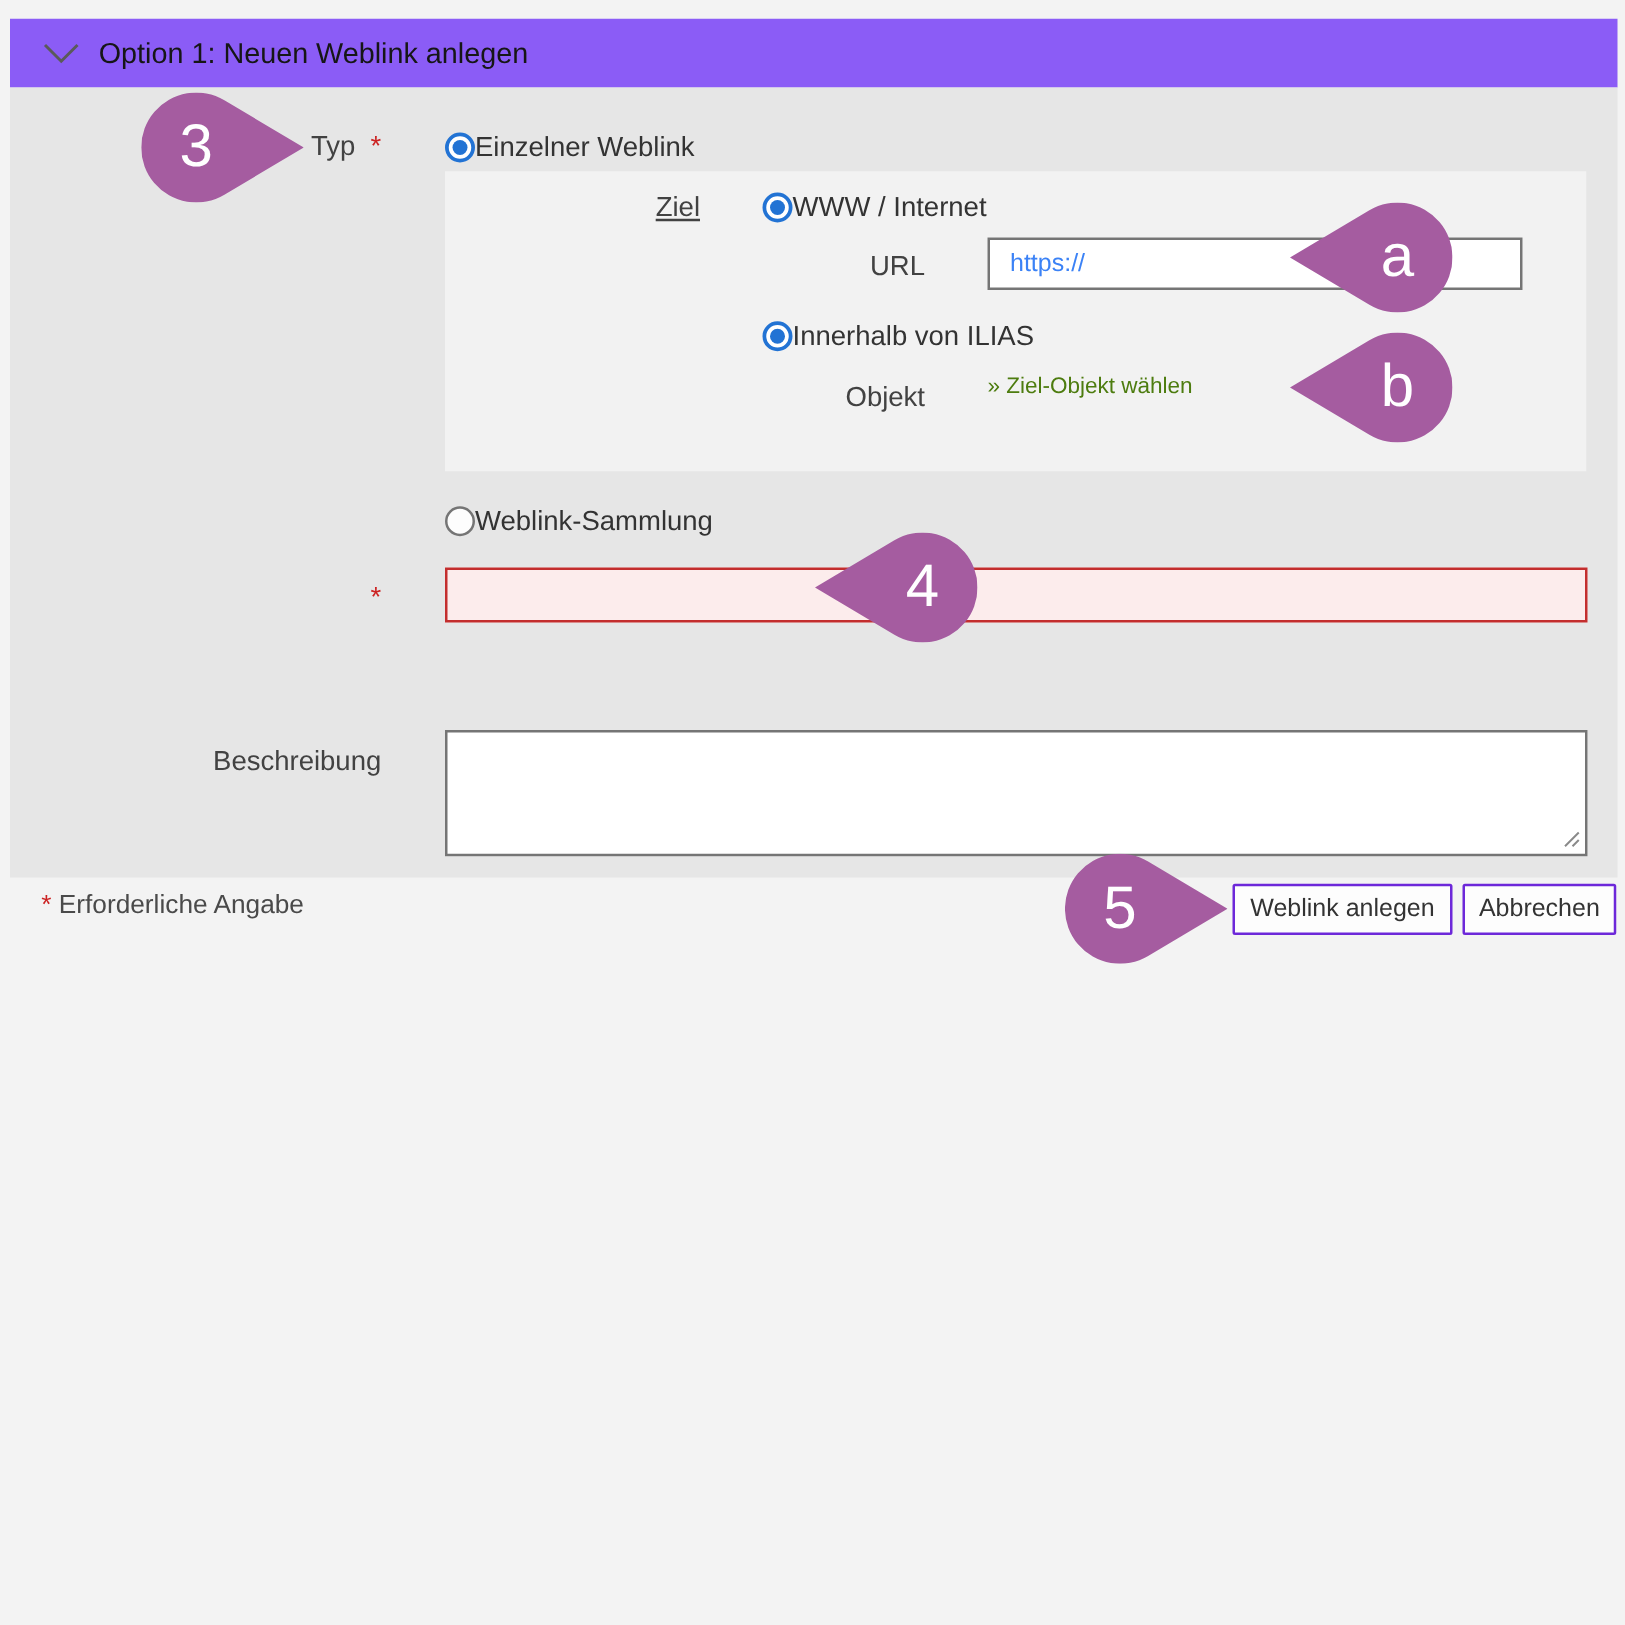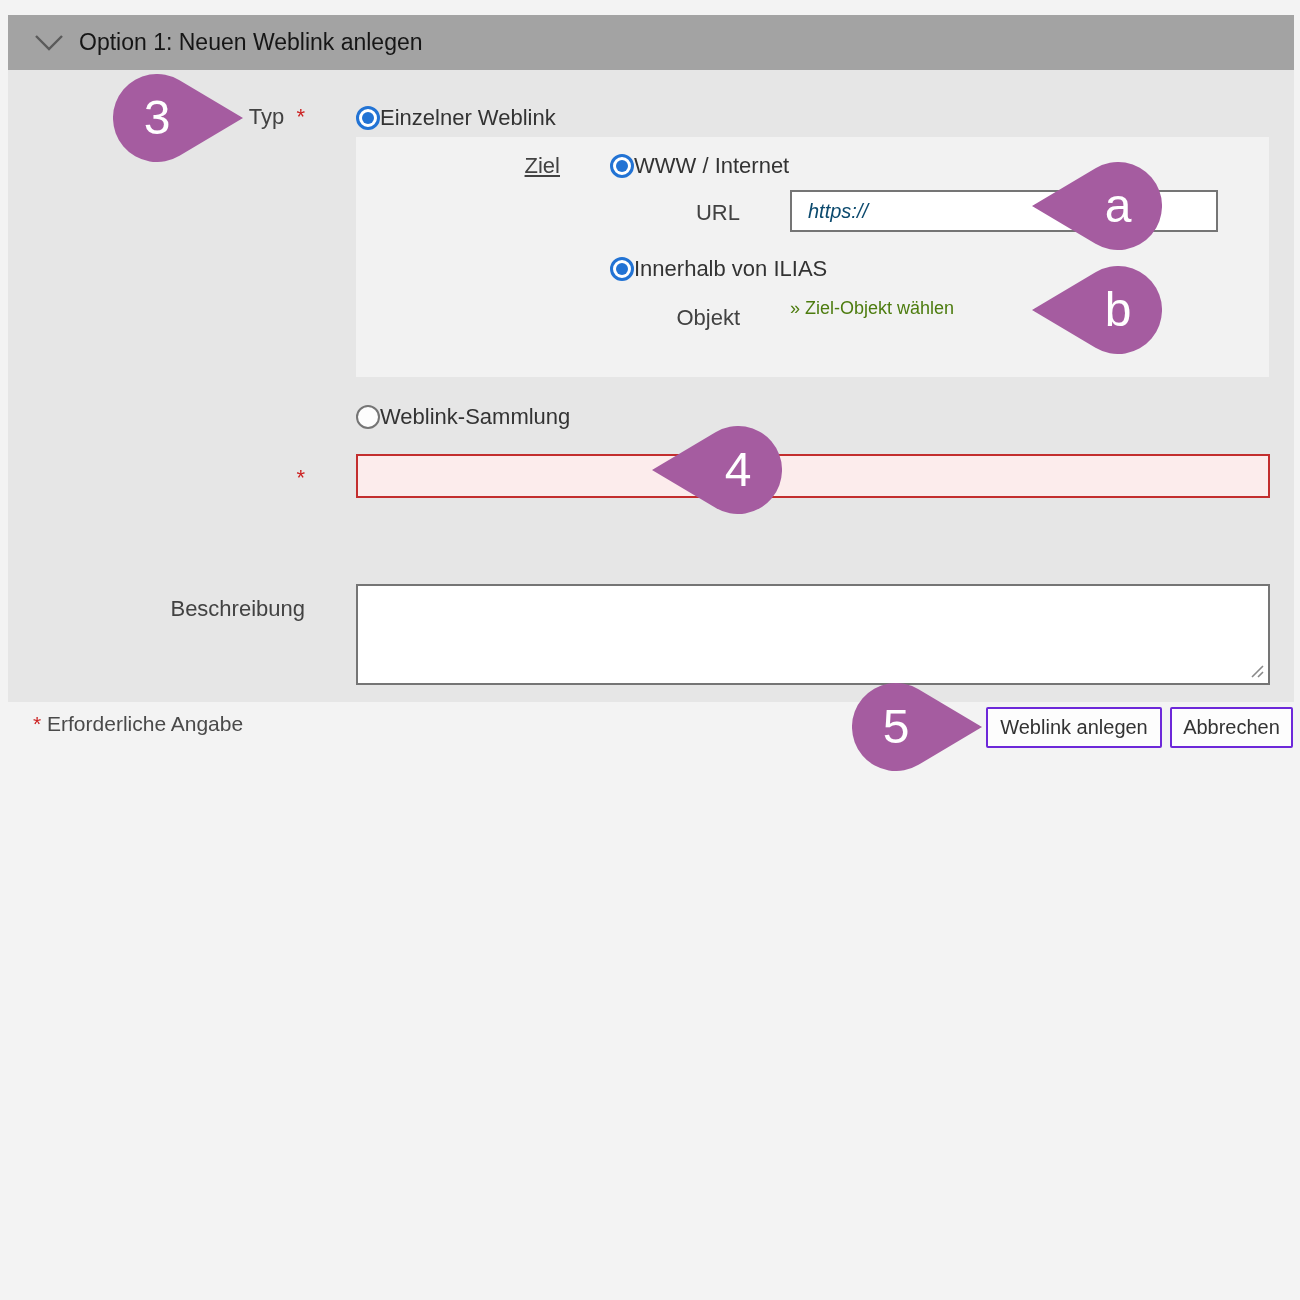--- a/index.html
+++ b/index.html
@@ -4,21 +4,21 @@
 <style>
   html,body{margin:0;padding:0;}
   body{
     width:1300px;height:1300px;position:relative;overflow:hidden;
     background:#f3f3f3;
     font-family:"Liberation Sans",sans-serif;
   }
   
   .acc-header{
     position:absolute;left:8px;top:15px;width:1286px;height:55px;
-    background:#a3a3a3;display:flex;align-items:center;
+    background:#8b5cf6;display:flex;align-items:center;
     padding-left:26px;box-sizing:border-box;cursor:pointer;
   }
   .chevron{width:30px;height:18px;display:block;}
   .acc-title{font-size:23px;color:#161616;margin-left:15px;}
 
   
   .form-panel{position:absolute;left:8px;top:70px;width:1286px;height:632px;background:#e6e6e6;}
   .subpanel{position:absolute;left:356px;top:137px;width:913px;height:240px;background:#f2f2f2;}
 
   .field-label{position:absolute;font-size:22px;color:#424242;text-align:right;line-height:30px;}
@@ -26,21 +26,21 @@
 
   .radio-row{position:absolute;display:flex;align-items:center;}
   .radio{width:24px;height:24px;border-radius:50%;box-sizing:border-box;flex:0 0 auto;}
   .radio.on{border:3px solid #2273d4;background:#ffffff;position:relative;}
   .radio.on::after{content:"";position:absolute;left:3px;top:3px;width:12px;height:12px;border-radius:50%;background:#2273d4;}
   .radio.off{border:2px solid #757575;background:#fdfdfd;}
   .radio-label{font-size:22px;color:#333333;white-space:nowrap;}
 
   .text-input{
     position:absolute;box-sizing:border-box;border:2px solid #757575;background:#ffffff;
-    font-size:20px;color:#0c4a6e;padding:0 16px;font-family:"Liberation Sans",sans-serif;outline:none;font-style:italic;
+    font-size:20px;color:#3b82f6;padding:0 16px;font-family:"Liberation Sans",sans-serif;outline:none;
   }
   #url-input{left:790px;top:190px;width:428px;height:42px;}
   #title-input{left:356px;top:454px;width:914px;height:44px;border:2px solid #c32e2e;background:#fcecec;}
 
   .link-plain{position:absolute;font-size:18px;color:#4d7c0f;cursor:pointer;white-space:nowrap;}
 
   .textarea-wrap{position:absolute;left:356px;top:584px;width:914px;height:101px;}
   .textarea-wrap textarea{
     width:100%;height:100%;box-sizing:border-box;border:2px solid #757575;background:#ffffff;
     resize:none;font-family:"Liberation Sans",sans-serif;font-size:20px;color:#333;outline:none;

